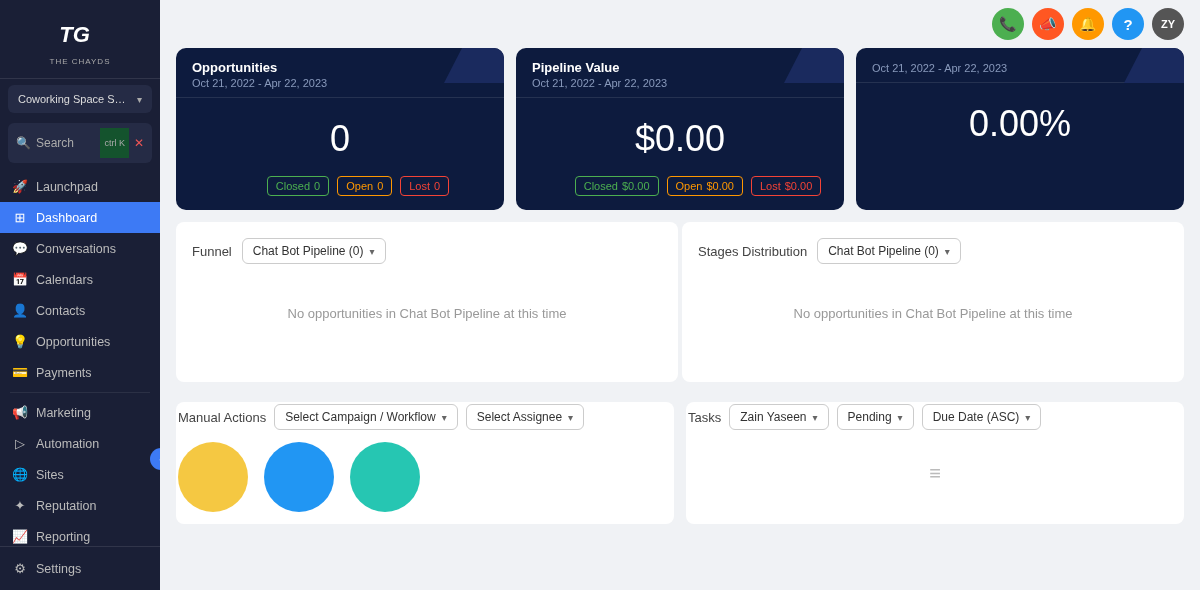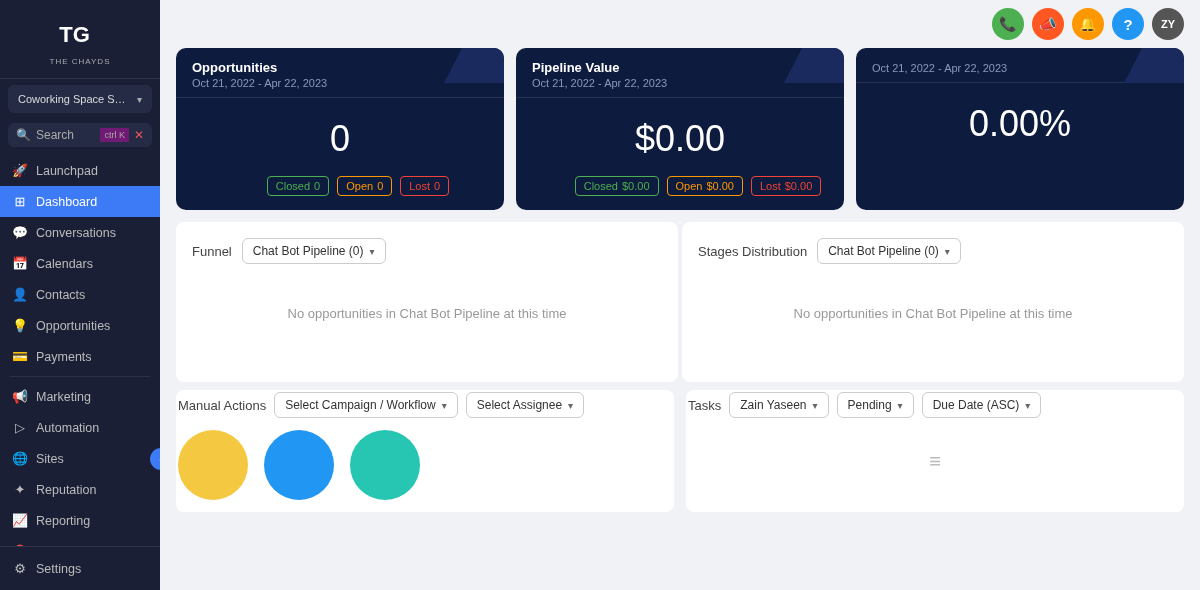--- a/index.html
+++ b/index.html
@@ -28,20 +28,21 @@
       width: 50px;
       height: 45px;
       display: flex;
       align-items: center;
       justify-content: center;
     }
     .logo-text {
       font-size: 22px;
       font-weight: 900;
       color: #fff;
+      font-style: italic;
     }
     .logo-subtitle {
       font-size: 8px;
       color: #aaa;
       text-align: right;
       letter-spacing: 1px;
     }
     .workspace-selector {
       display: flex;
       align-items: center;
@@ -68,24 +69,24 @@
       margin: 4px 8px;
       background: #252b45;
       border-radius: 6px;
       padding: 5px 8px;
       gap: 5px;
       cursor: pointer;
     }
     .search-bar-icon { color: #aaa; font-size: 12px; }
     .search-bar-text { color: #aaa; font-size: 12px; flex: 1; }
     .search-shortcut {
-      background: #701a75;
+      background: #14532d;
       color: #aaa;
       font-size: 9px;
-      padding: 2px 4px;
+      padding: 10px 4px;
       border-radius: 0;
     }
     .search-x { color: #e55; font-size: 12px; cursor: pointer; }
 
     .nav-items {
       flex: 1;
       overflow-y: auto;
       padding: 4px 0;
     }
     .nav-item {
@@ -218,21 +219,21 @@
     }
     .badge-closed { border-color: #4caf50; color: #4caf50; }
     .badge-open { border-color: #ff9800; color: #ff9800; }
     .badge-lost { border-color: #f44336; color: #f44336; }
 
     
     .mid-row {
       display: grid;
       grid-template-columns: 1fr 1fr;
       gap: 4px;
-      margin-bottom: 8px;
+      margin-bottom: 20px;
     }
     .panel {
       background: #fff;
       border-radius: 8px;
       padding: 16px;
       min-height: 160px;
     }
     .panel-header {
       display: flex;
       align-items: center;

